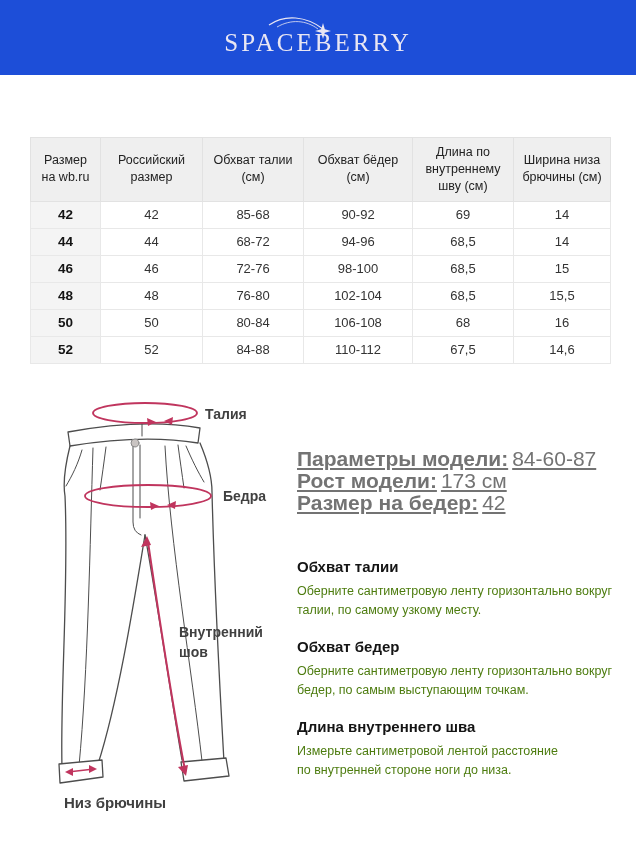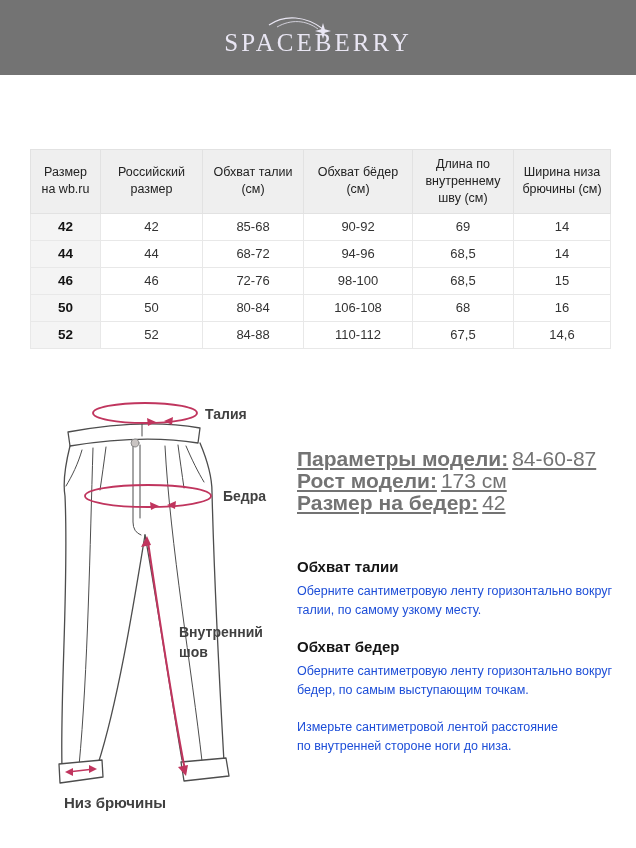--- a/index.html
+++ b/index.html
@@ -3,31 +3,31 @@
 <meta charset="utf-8">
 <style>
   html,body{margin:0;padding:0;background:#fff;}
   .page{
     position:relative;width:636px;height:848px;background:#ffffff;
     font-family:"Liberation Sans",sans-serif;overflow:hidden;
   }
   
   .header{
     position:absolute;top:0;left:0;width:636px;height:75px;
-    background:#737373;display:flex;align-items:center;justify-content:center;
+    background:#1d4ed8;display:flex;align-items:center;justify-content:center;
   }
   .logo{
     position:relative;color:#e9e6f3;font-family:"Liberation Serif",serif;
     font-size:25px;letter-spacing:3px;font-weight:400;line-height:1;
     padding-top:10px;
   }
   .logo-star{position:absolute;top:-8px;left:44px;width:66px;height:32px;}
   
   .size-table{
-    position:absolute;left:30px;top:149px;width:580px;
+    position:absolute;left:30px;top:137px;width:580px;
     border-collapse:collapse;table-layout:fixed;
   }
   .size-table th{
     background:#efefef;border:1px solid #e2e2e2;
     font-size:12.5px;font-weight:400;color:#222;
     padding:6px 5px;height:41px;text-align:center;line-height:1.35;
   }
   .size-table td{
     border:1px solid #e8e8e8;background:#fff;
     font-size:13px;color:#333;text-align:center;
@@ -48,21 +48,21 @@
   .dlabel-inseam{left:157px;top:204px;margin-top:26px;}
   .dlabel-hem{left:42px;top:400px;font-size:15px;}
   
   .info{position:absolute;left:297px;top:448px;width:318px;}
   .model-line{font-size:21px;color:#737373;line-height:22px;text-decoration:underline;}
   .model-line .lbl{font-weight:bold;margin-right:4px;}
   .sections{margin-top:44px;}
   .section{margin-bottom:17px;}
   .section-title{font-size:15px;font-weight:bold;color:#141414;margin:0 0 7px 0;}
   .section-body{
-    font-size:12.5px;color:#1d4ed8;line-height:1.55;margin:0;white-space:pre-line;
+    font-size:12.5px;color:#4d7c0f;line-height:1.55;margin:0;white-space:pre-line;
   }
 </style>
 </head>
 <body>
 
 <div class="page">
 
   <div class="header">
     <div class="logo">
       <svg class="logo-star" viewBox="0 0 66 32" width="66" height="32">
@@ -110,20 +110,28 @@
           <td>68,5</td>
           <td>14</td>
         </tr>
         <tr>
           <td class="rowhead">46</td>
           <td>46</td>
           <td>72-76</td>
           <td>98-100</td>
           <td>68,5</td>
           <td>15</td>
+        </tr>
+        <tr>
+          <td class="rowhead">48</td>
+          <td>48</td>
+          <td>76-80</td>
+          <td>102-104</td>
+          <td>68,5</td>
+          <td>15,5</td>
         </tr>
         <tr>
           <td class="rowhead">50</td>
           <td>50</td>
           <td>80-84</td>
           <td>106-108</td>
           <td>68</td>
           <td>16</td>
         </tr>
         <tr>
@@ -212,19 +220,20 @@
         <p class="section-title">Обхват талии</p>
         <p class="section-body">Оберните сантиметровую ленту горизонтально вокруг
 талии, по самому узкому месту.</p>
       </div>
       <div class="section">
         <p class="section-title">Обхват бедер</p>
         <p class="section-body">Оберните сантиметровую ленту горизонтально вокруг
 бедер, по самым выступающим точкам.</p>
       </div>
       <div class="section">
+        <p class="section-title">Длина внутреннего шва</p>
         <p class="section-body">Измерьте сантиметровой лентой расстояние
 по внутренней стороне ноги до низа.</p>
       </div>
     </div>
   </div>
 
 </div>
 
 </body></html>

